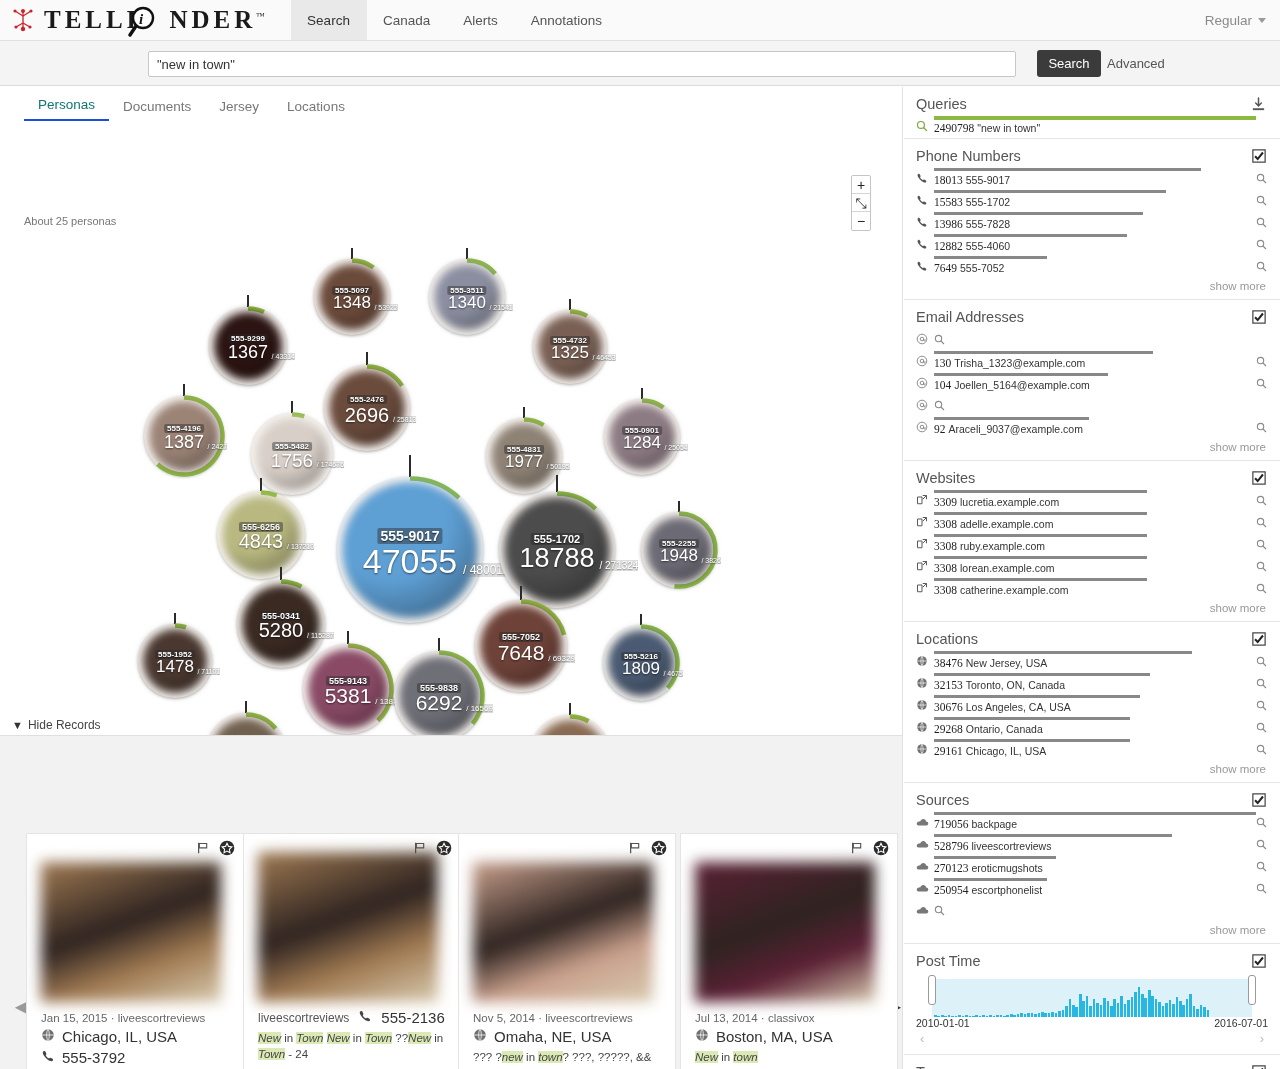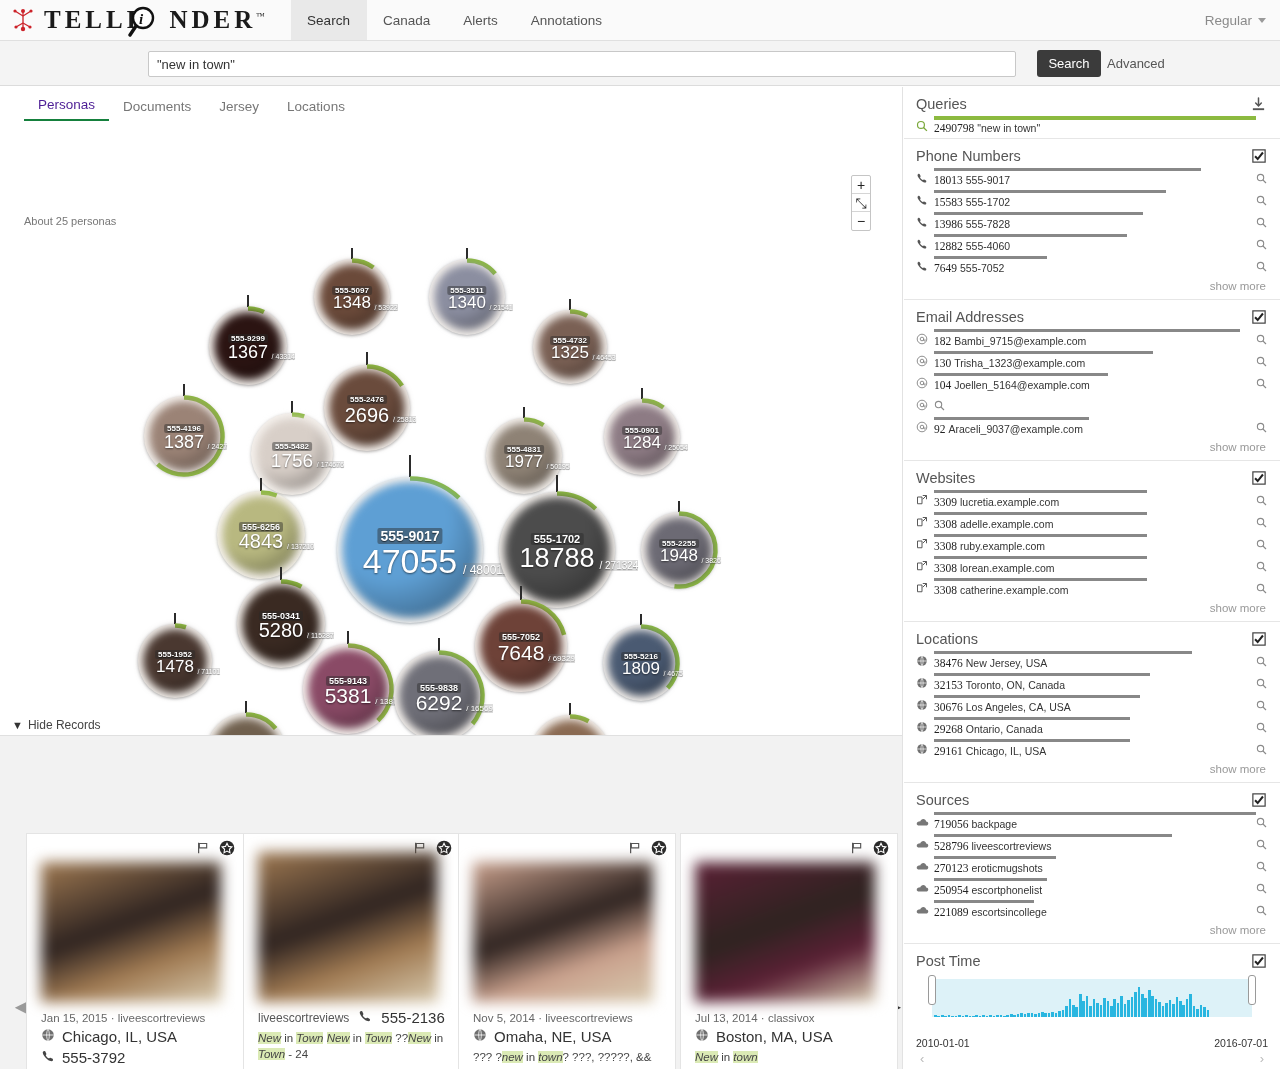--- a/index.html
+++ b/index.html
@@ -78,21 +78,21 @@
     width: 903px; height: 982px; background: #fff;
     border-right: 1px solid #e2e2e2;
   }
   #result-tabs {
     position: absolute; left: 24px; top: 5px;
     display: flex; align-items: flex-end;
   }
   .rtab {
     font-size: 13.5px; color: #777; padding: 5px 14px 7px 14px; cursor: pointer;
   }
-  .rtab.active { color: #4c1d95; border-bottom: 2px solid #15803d; }
+  .rtab.active { color: #0f766e; border-bottom: 2px solid #1d4ed8; }
   #result-count {
     position: absolute; left: 24px; top: 128px;
     font-size: 11px; color: #777;
   }
 
   
   #graph {
     position: absolute; left: 0; top: 40px; width: 902px; height: 675px;
     overflow: hidden;
   }
@@ -226,21 +226,21 @@
     position: relative; height: 38px; background: #ddf2f8;
     margin: 0 16px 0 16px;
   }
   .pt-bar { position: absolute; bottom: 0; width: 3px; background: #29b6e0; }
   .pt-handle {
     position: absolute; top: -4px; width: 8px; height: 30px;
     background: #fff; border: 1px solid #9a9a9a; border-radius: 3px;
   }
   .pt-dates {
     display: flex; justify-content: space-between;
-    font-size: 10.5px; color: #333; padding-top: 20px;
+    font-size: 10.5px; color: #333; padding-top: 0;
   }
   .pt-nav { display: flex; justify-content: space-between; padding: 2px 4px 4px 4px; color: #bbb; font-size: 13px; }
 </style>
 </head>
 <body>
 
 <div id="topnav">
   <div id="logo-area">
     <span class="logo-mark">
       <svg width="26" height="26" viewBox="0 0 26 26">
@@ -775,21 +775,20 @@
           </svg>
       </span>
     </div>
     <div id="email-rows">
         <div class="frow">
           <span class="frow-ic"><svg width="12" height="12" viewBox="0 0 16 16">
               <circle cx="8" cy="8" r="6.4" fill="none" stroke="#777" stroke-width="1.1"></circle>
               <circle cx="8" cy="8" r="2.4" fill="none" stroke="#777" stroke-width="1.1"></circle>
               <path d="M10.4 8v2c0 1.2 2 1.2 2-1.2" fill="none" stroke="#777" stroke-width="1.1"></path>
             </svg></span>
-          <span class="frow-main"><span class="fbar" style="width:95%"></span><span class="fcount">182</span><span class="flabel">Bambi_9715@example.com</span></span>
           <span class="fsearch-ic"><svg width="11" height="11" viewBox="0 0 16 16">
               <circle cx="6.6" cy="6.6" r="4.6" fill="none" stroke="#8a8a8a" stroke-width="1.6"></circle>
               <line x1="10" y1="10" x2="14.5" y2="14.5" stroke="#8a8a8a" stroke-width="1.8"></line>
             </svg></span>
         </div>
         <div class="frow">
           <span class="frow-ic"><svg width="12" height="12" viewBox="0 0 16 16">
               <circle cx="8" cy="8" r="6.4" fill="none" stroke="#777" stroke-width="1.1"></circle>
               <circle cx="8" cy="8" r="2.4" fill="none" stroke="#777" stroke-width="1.1"></circle>
               <path d="M10.4 8v2c0 1.2 2 1.2 2-1.2" fill="none" stroke="#777" stroke-width="1.1"></path>
@@ -1032,21 +1031,20 @@
           <span class="frow-main"><span class="fbar" style="width:35%"></span><span class="fcount">250954</span><span class="flabel">escortphonelist</span></span>
           <span class="fsearch-ic"><svg width="11" height="11" viewBox="0 0 16 16">
               <circle cx="6.6" cy="6.6" r="4.6" fill="none" stroke="#8a8a8a" stroke-width="1.6"></circle>
               <line x1="10" y1="10" x2="14.5" y2="14.5" stroke="#8a8a8a" stroke-width="1.8"></line>
             </svg></span>
         </div>
         <div class="frow">
           <span class="frow-ic"><svg width="13" height="12" viewBox="0 0 18 14">
               <path d="M4.4 12h9.4c2 0 3.2-1.3 3.2-2.9 0-1.6-1.3-2.8-2.9-2.8-.3-2-2-3.4-4-3.4-2 0-3.6 1.3-4 3.1C2.7 6.3 1 7.6 1 9.4 1 11 2.3 12 4.4 12z" fill="#777"></path>
             </svg></span>
-          <span class="frow-main"><span class="fbar" style="width:31%"></span><span class="fcount">221089</span><span class="flabel">escortsincollege</span></span>
           <span class="fsearch-ic"><svg width="11" height="11" viewBox="0 0 16 16">
               <circle cx="6.6" cy="6.6" r="4.6" fill="none" stroke="#8a8a8a" stroke-width="1.6"></circle>
               <line x1="10" y1="10" x2="14.5" y2="14.5" stroke="#8a8a8a" stroke-width="1.8"></line>
             </svg></span>
         </div>
       </div>
     <div class="show-more">show more</div>
   </div>
 
   <div class="fsec">

